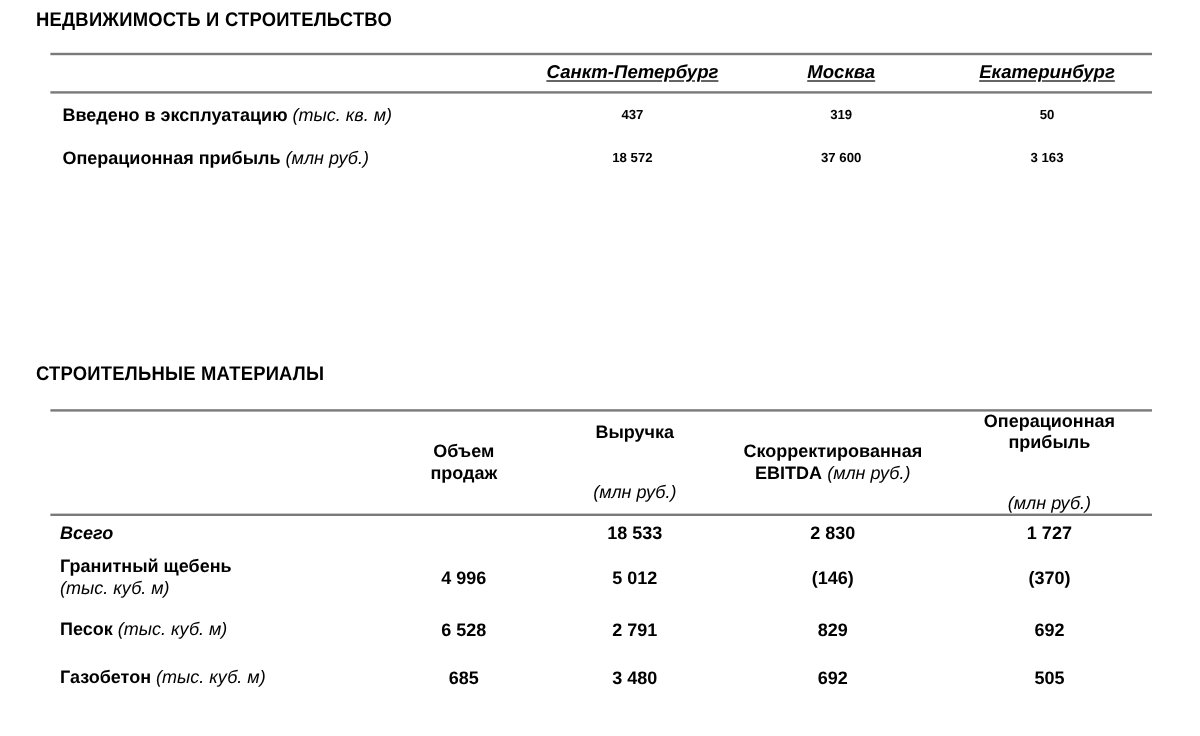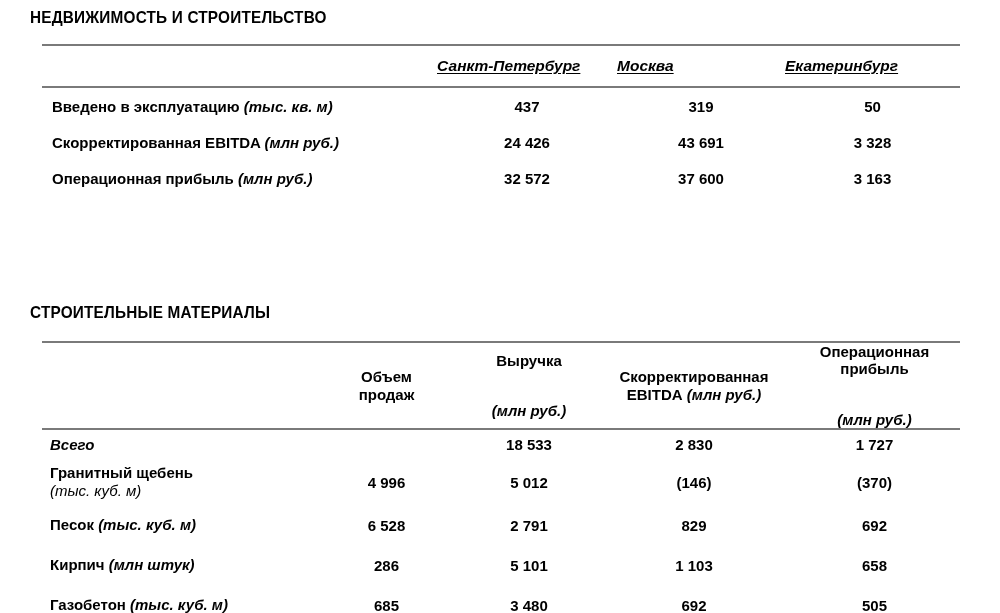--- a/index.html
+++ b/index.html
@@ -68,22 +68,22 @@
     font-weight: bold;
   }
 
   
   #table-real-estate .col-label  { width: 395px; }
   #table-real-estate .col-c1     { width: 180px; }
   #table-real-estate .col-c2     { width: 168px; }
   #table-real-estate .col-c3     { width: 175px; }
 
   #table-real-estate thead th {
-    height: 40px;
-    text-align: left;
+    height: 30px;
+    text-align: center;
     font-weight: bold;
     font-style: italic;
     font-size: 15.5px;
     white-space: nowrap;
   }
   #table-real-estate thead th span.u {
     text-decoration: underline;
     text-underline-offset: 2px;
   }
   #table-real-estate tbody td {
@@ -92,26 +92,26 @@
   #table-real-estate tbody td.label {
     text-align: left;
     padding-left: 10px;
     font-weight: bold;
     font-size: 15px;
     white-space: nowrap;
   }
   #table-real-estate tbody td.num {
     text-align: center;
     font-weight: bold;
-    font-size: 15px;
+    font-size: 11px;
     white-space: nowrap;
   }
 
   .unit {
-    font-weight: bold;
+    font-weight: normal;
     font-style: italic;
     margin-top: 33px;
   }
 
   
   #table-materials .col-label { width: 272px; }
   #table-materials .col-m1    { width: 145px; }
   #table-materials .col-m2    { width: 140px; }
   #table-materials .col-m3    { width: 190px; }
   #table-materials .col-m4    { width: 171px; }
@@ -202,28 +202,22 @@
           <col class="col-c3">
       </colgroup>
       <tbody>
         <tr>
           <td class="label"><span>Введено в эксплуатацию</span> <span class="unit">(тыс. кв. м)</span></td>
           <td class="num">437</td>
           <td class="num">319</td>
           <td class="num">50</td>
         </tr>
         <tr>
-          <td class="label"><span>Скорректированная EBITDA</span> <span class="unit">(млн руб.)</span></td>
-          <td class="num">24 426</td>
-          <td class="num">43 691</td>
-          <td class="num">3 328</td>
-        </tr>
-        <tr>
           <td class="label"><span>Операционная прибыль</span> <span class="unit">(млн руб.)</span></td>
-          <td class="num">32 572</td>
+          <td class="num">18 572</td>
           <td class="num">37 600</td>
           <td class="num">3 163</td>
         </tr>
       </tbody>
     </table>
   </div>
 
   <div class="section-heading" id="heading-materials">СТРОИТЕЛЬНЫЕ МАТЕРИАЛЫ</div>
 
   <div class="table" id="table-materials">
@@ -287,27 +281,20 @@
           <td class="num">(370)</td>
         </tr>
         <tr class="row-std">
           <td class="label"><span>Песок</span> <span class="unit">(тыс. куб. м)</span></td>
           <td class="num">6 528</td>
           <td class="num">2 791</td>
           <td class="num">829</td>
           <td class="num">692</td>
         </tr>
         <tr class="row-std">
-          <td class="label"><span>Кирпич</span> <span class="unit">(млн штук)</span></td>
-          <td class="num">286</td>
-          <td class="num">5 101</td>
-          <td class="num">1 103</td>
-          <td class="num">658</td>
-        </tr>
-        <tr class="row-std">
           <td class="label"><span>Газобетон</span> <span class="unit">(тыс. куб. м)</span></td>
           <td class="num">685</td>
           <td class="num">3 480</td>
           <td class="num">692</td>
           <td class="num">505</td>
         </tr>
       </tbody>
     </table>
   </div>
 

